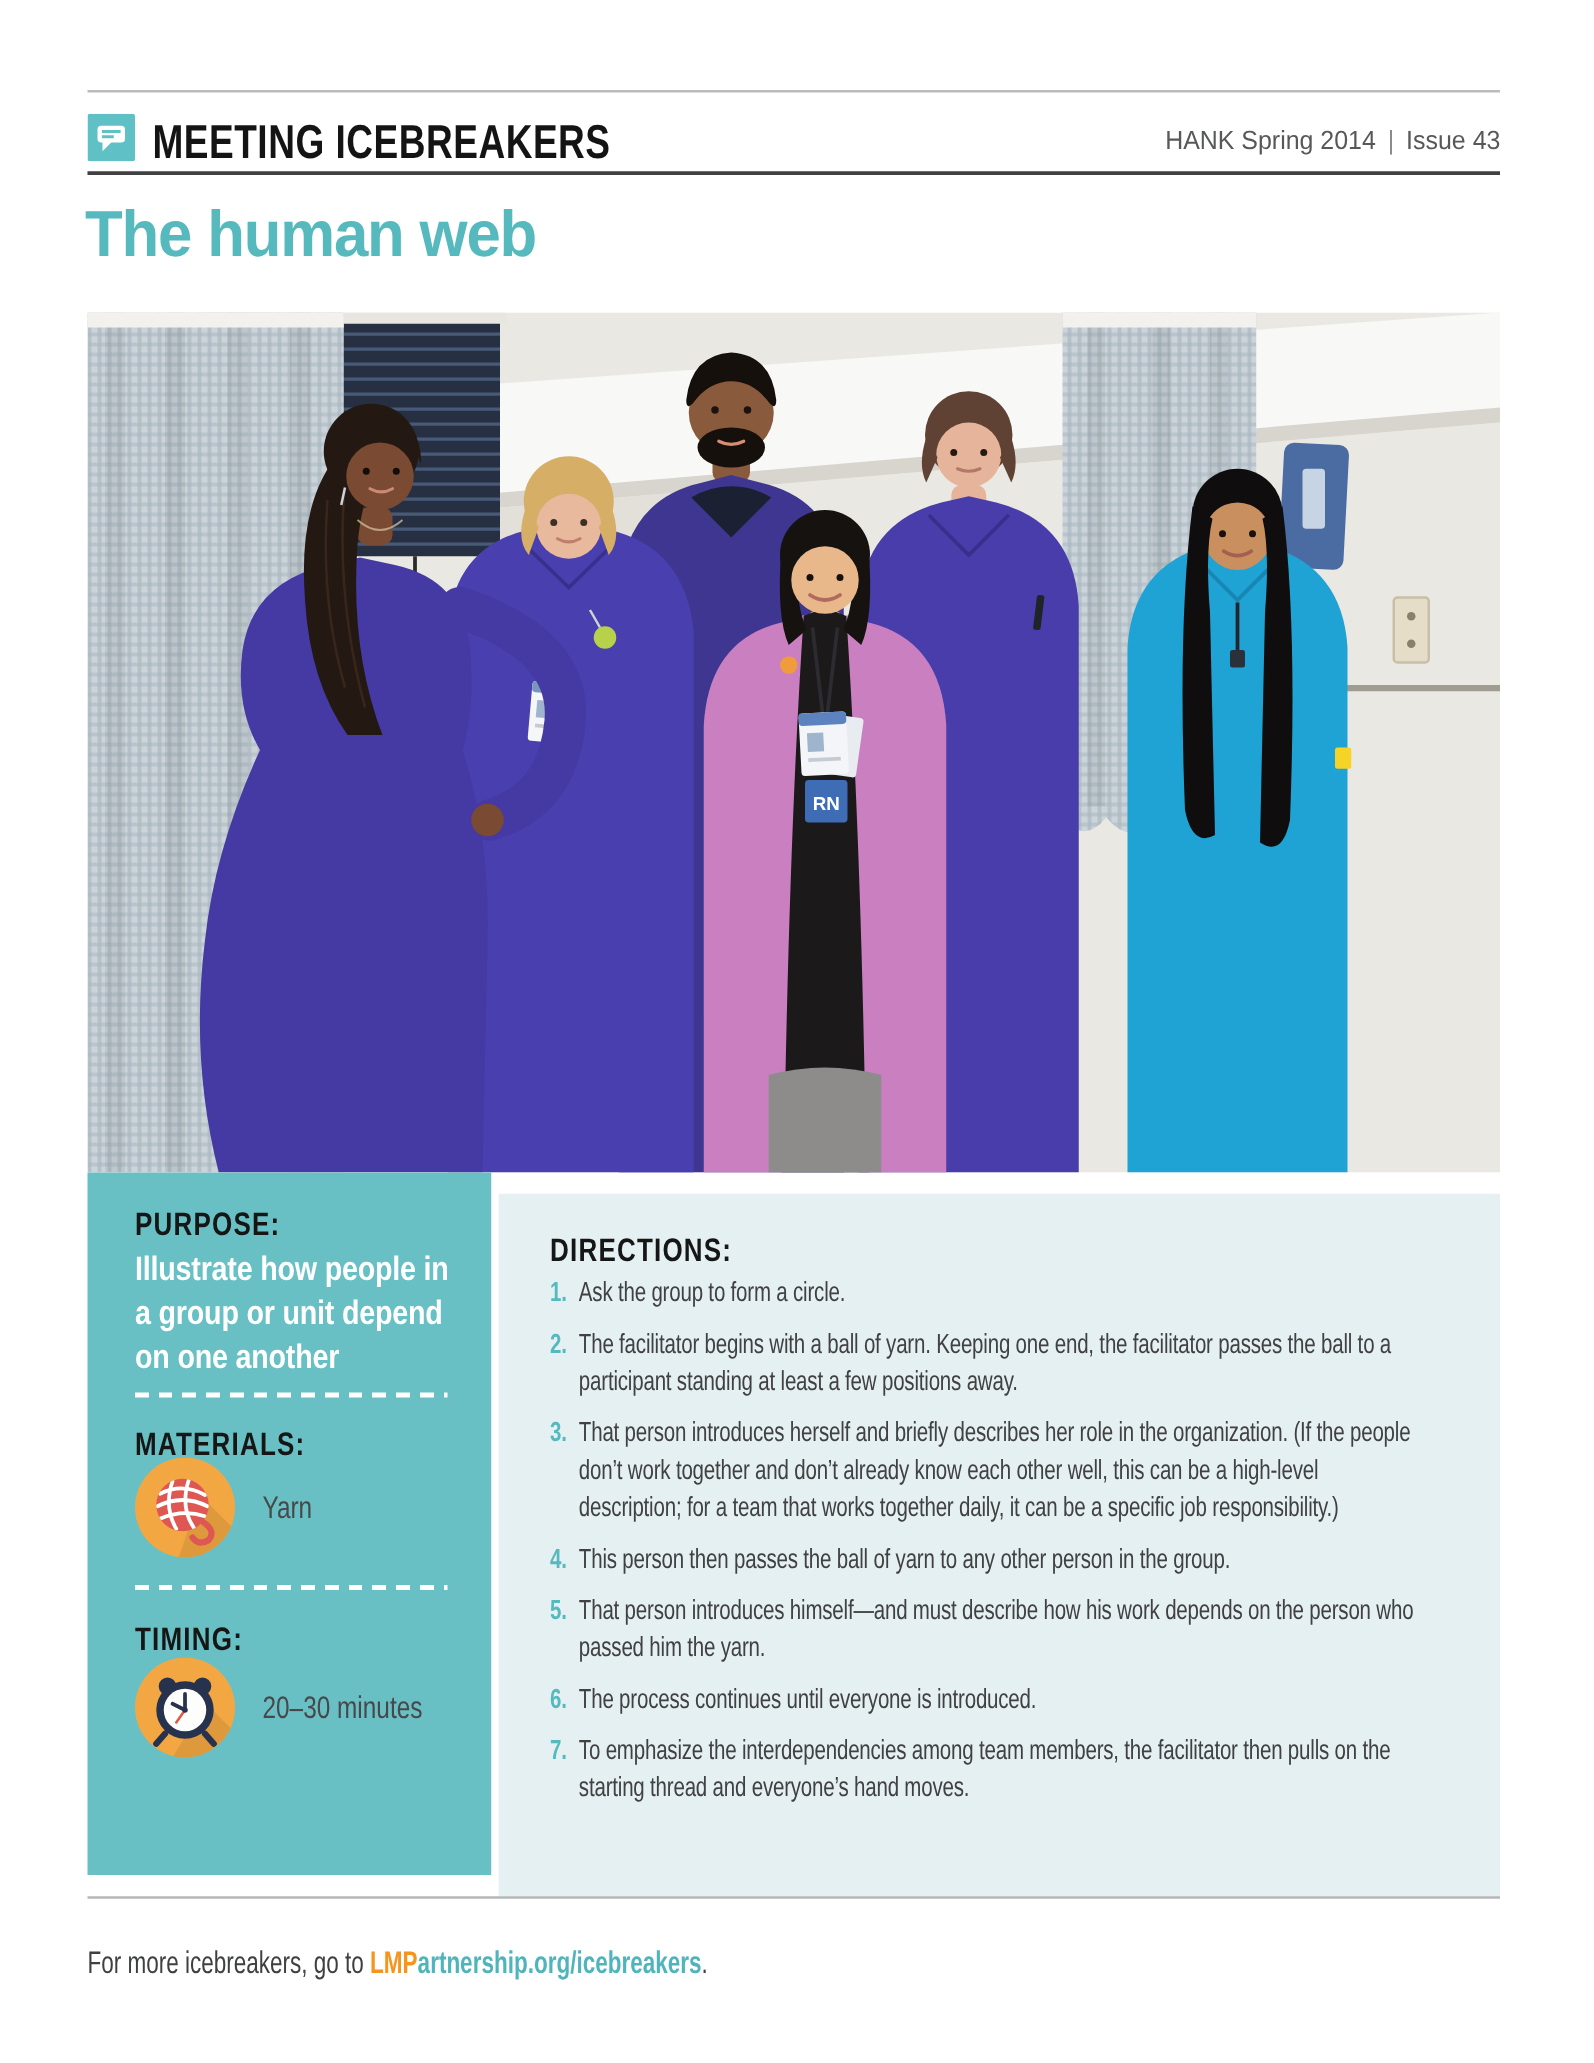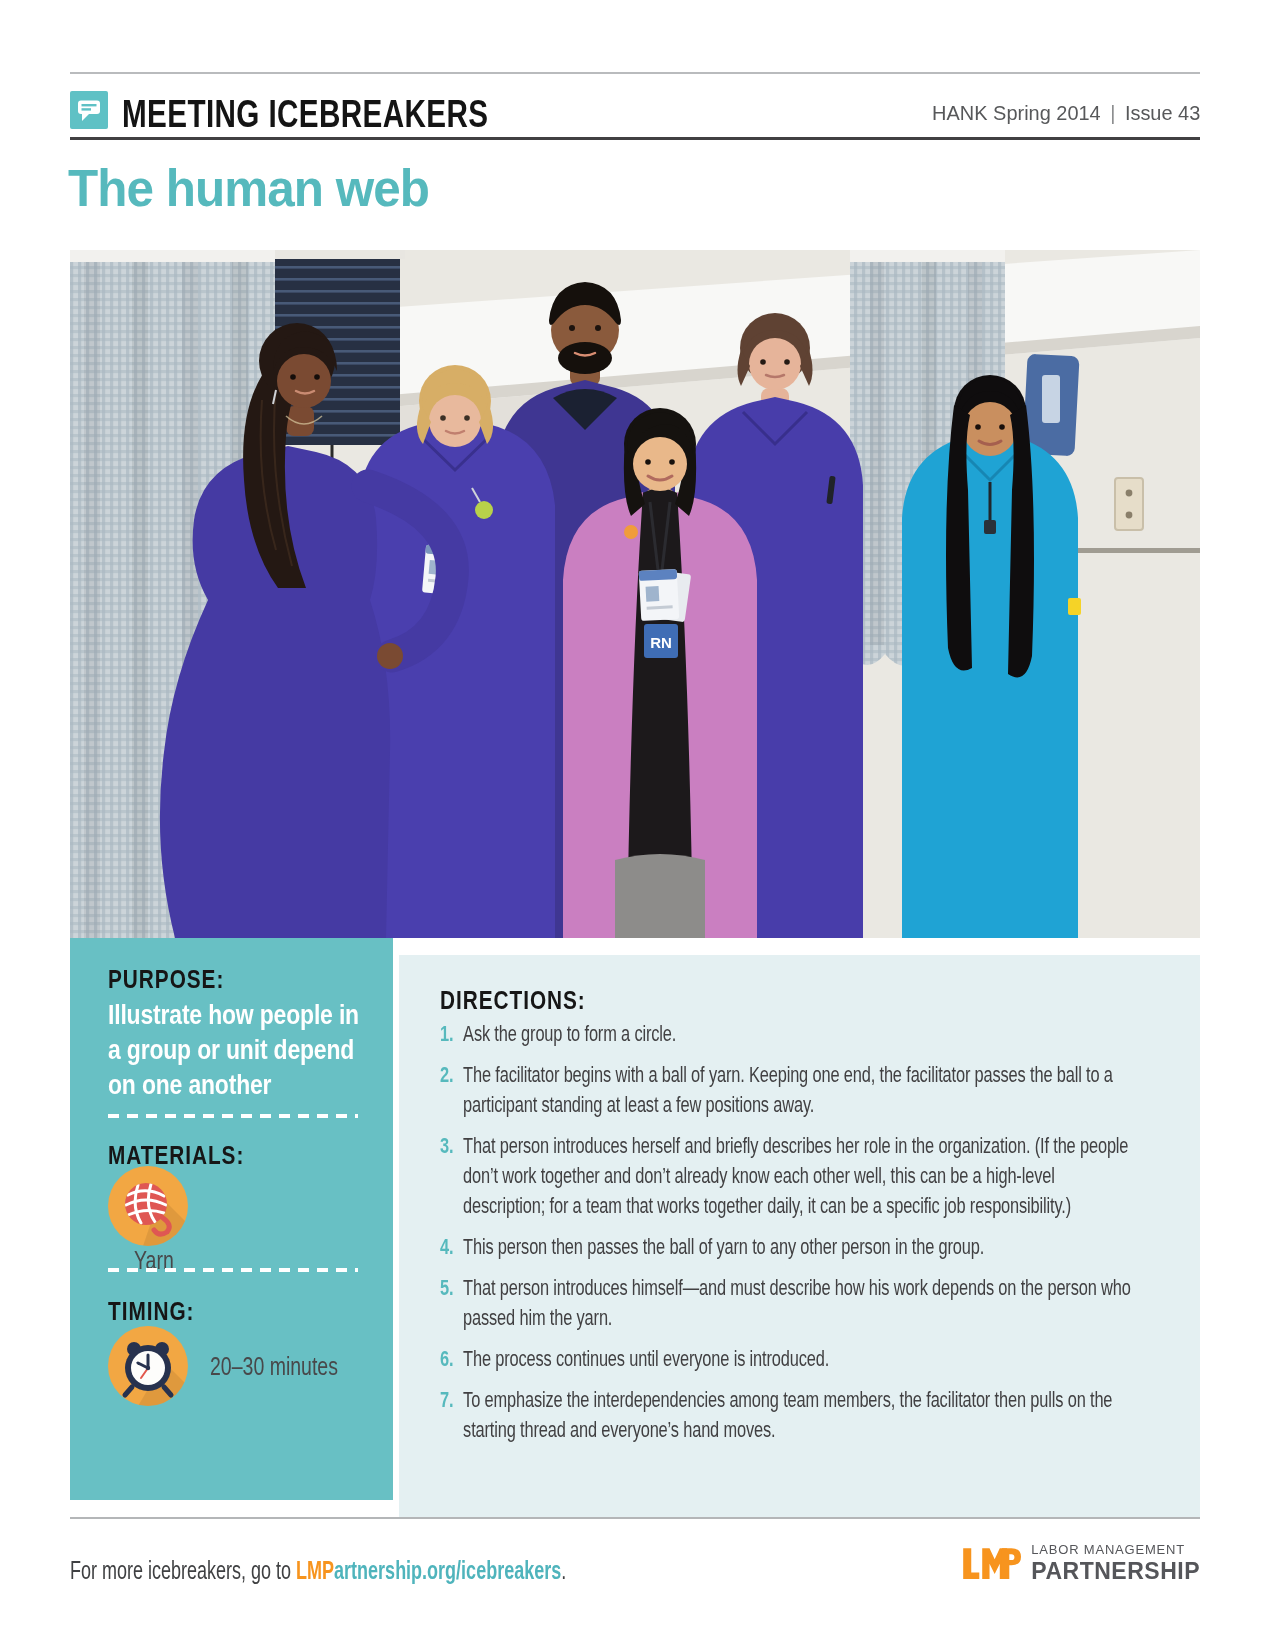--- a/index.html
+++ b/index.html
@@ -31,21 +31,21 @@
   .label .cond{transform:scaleX(.8);}
   .purpose-label{left:38px;top:26px;}
   .purpose-text{left:38px;top:60px;width:302px;font-size:27px;font-weight:bold;color:#fff;
                 line-height:35px;transform:scaleX(.85);transform-origin:0 0;letter-spacing:-.2px;}
   .dash{left:38px;width:250px;height:4px;
         background:repeating-linear-gradient(90deg,#fff 0 11px,transparent 11px 19px);}
   .dash1{top:176px;} .dash2{top:330px;}
   .materials-label{left:38px;top:202px;}
   .timing-label{left:38px;top:358px;}
   .icon-row{left:38px;height:80px;display:flex;align-items:center;}
-  .mat-row{top:228px;flex-direction:column;} .time-row{top:388px;}
+  .mat-row{top:228px;} .time-row{top:388px;}
   .icon-row svg{width:80px;height:80px;flex:none;}
   .icon-row .item-label{margin-left:22px;font-size:25px;color:#48484a;
       display:inline-block;transform:scaleX(.78);transform-origin:0 50%;white-space:nowrap;}
 
   .dir-label{left:41px;top:30px;}
   .dir-list{left:41px;top:64px;width:940px;margin:0;padding:0;list-style:none;
             transform:scaleX(.745);transform-origin:0 0;
             font-size:22px;line-height:30px;color:var(--text-dark,#414042);letter-spacing:-.2px;}
   .dir-list li{display:flex;margin:0 0 11px 0;}
   .dir-list .num{flex:none;width:31px;font-weight:bold;color:var(--accent-teal,#56b9bd);}
@@ -372,27 +372,14 @@
         </li>
       </ol>
   </div>
 
   <div class="abs rule-bottom"></div>
 
   <div class="abs footer-text">
     <span class="cond"><span>For more icebreakers, go to </span><span><span class="lmp">LMP</span><span class="rest">artnership.org/icebreakers</span></span><span>.</span></span>
   </div>
 
-  <div class="abs logo">
-    <svg viewBox="0 0 82 52">
-      <g fill="#f7941e">
-        <path d="M3,6 h11 v33 h11 v9 H3 Z"></path>
-        <path d="M29,6 h10 l7,15 7,-15 h10 v42 h-10 V27 l-7,14 -7,-14 v21 h-10 Z"></path>
-        <path d="M56,6 h13 q13,0 13,11.5 q0,11.5 -13,11.5 h-3 v19 h-10 Z M66,14 v8 h3 q4,0 4,-4 q0,-4 -4,-4 Z" fill-rule="evenodd"></path>
-      </g>
-    </svg>
-    <div class="logo-col">
-      <span class="logo-line1">LABOR MANAGEMENT</span>
-      <span class="logo-line2">PARTNERSHIP</span>
-    </div>
-  </div>
 
 </div>
 
 </body></html>

